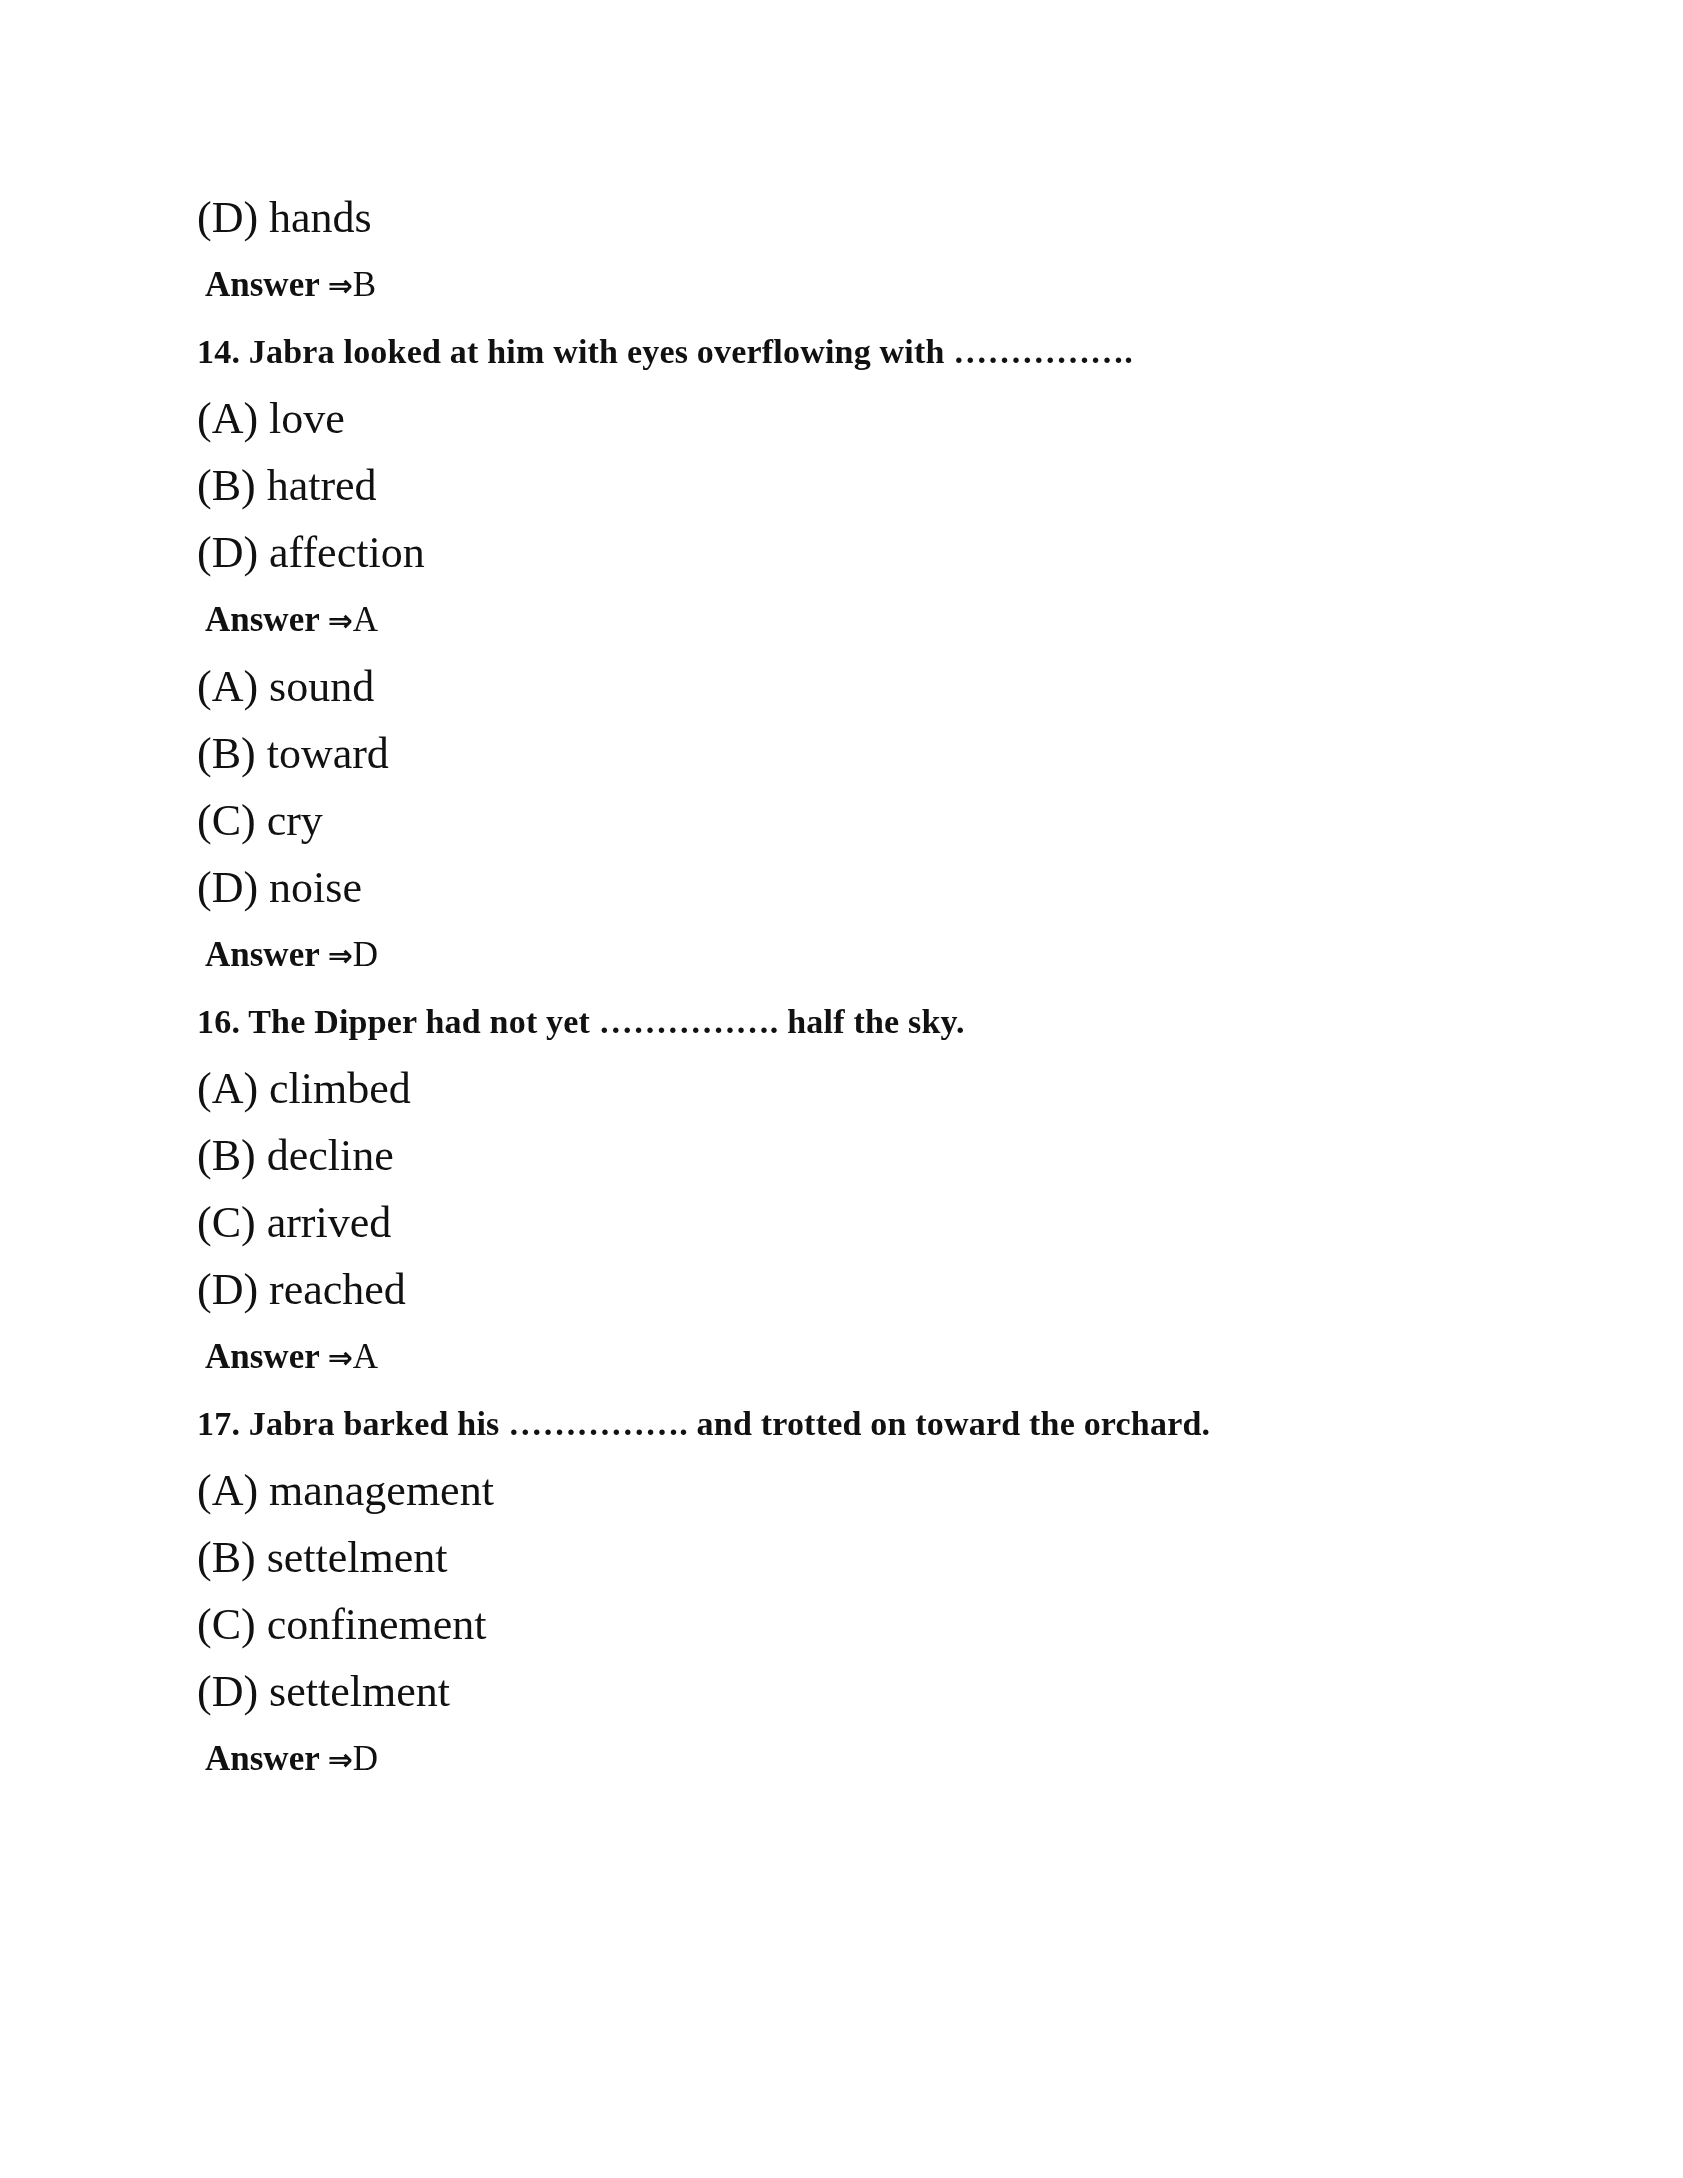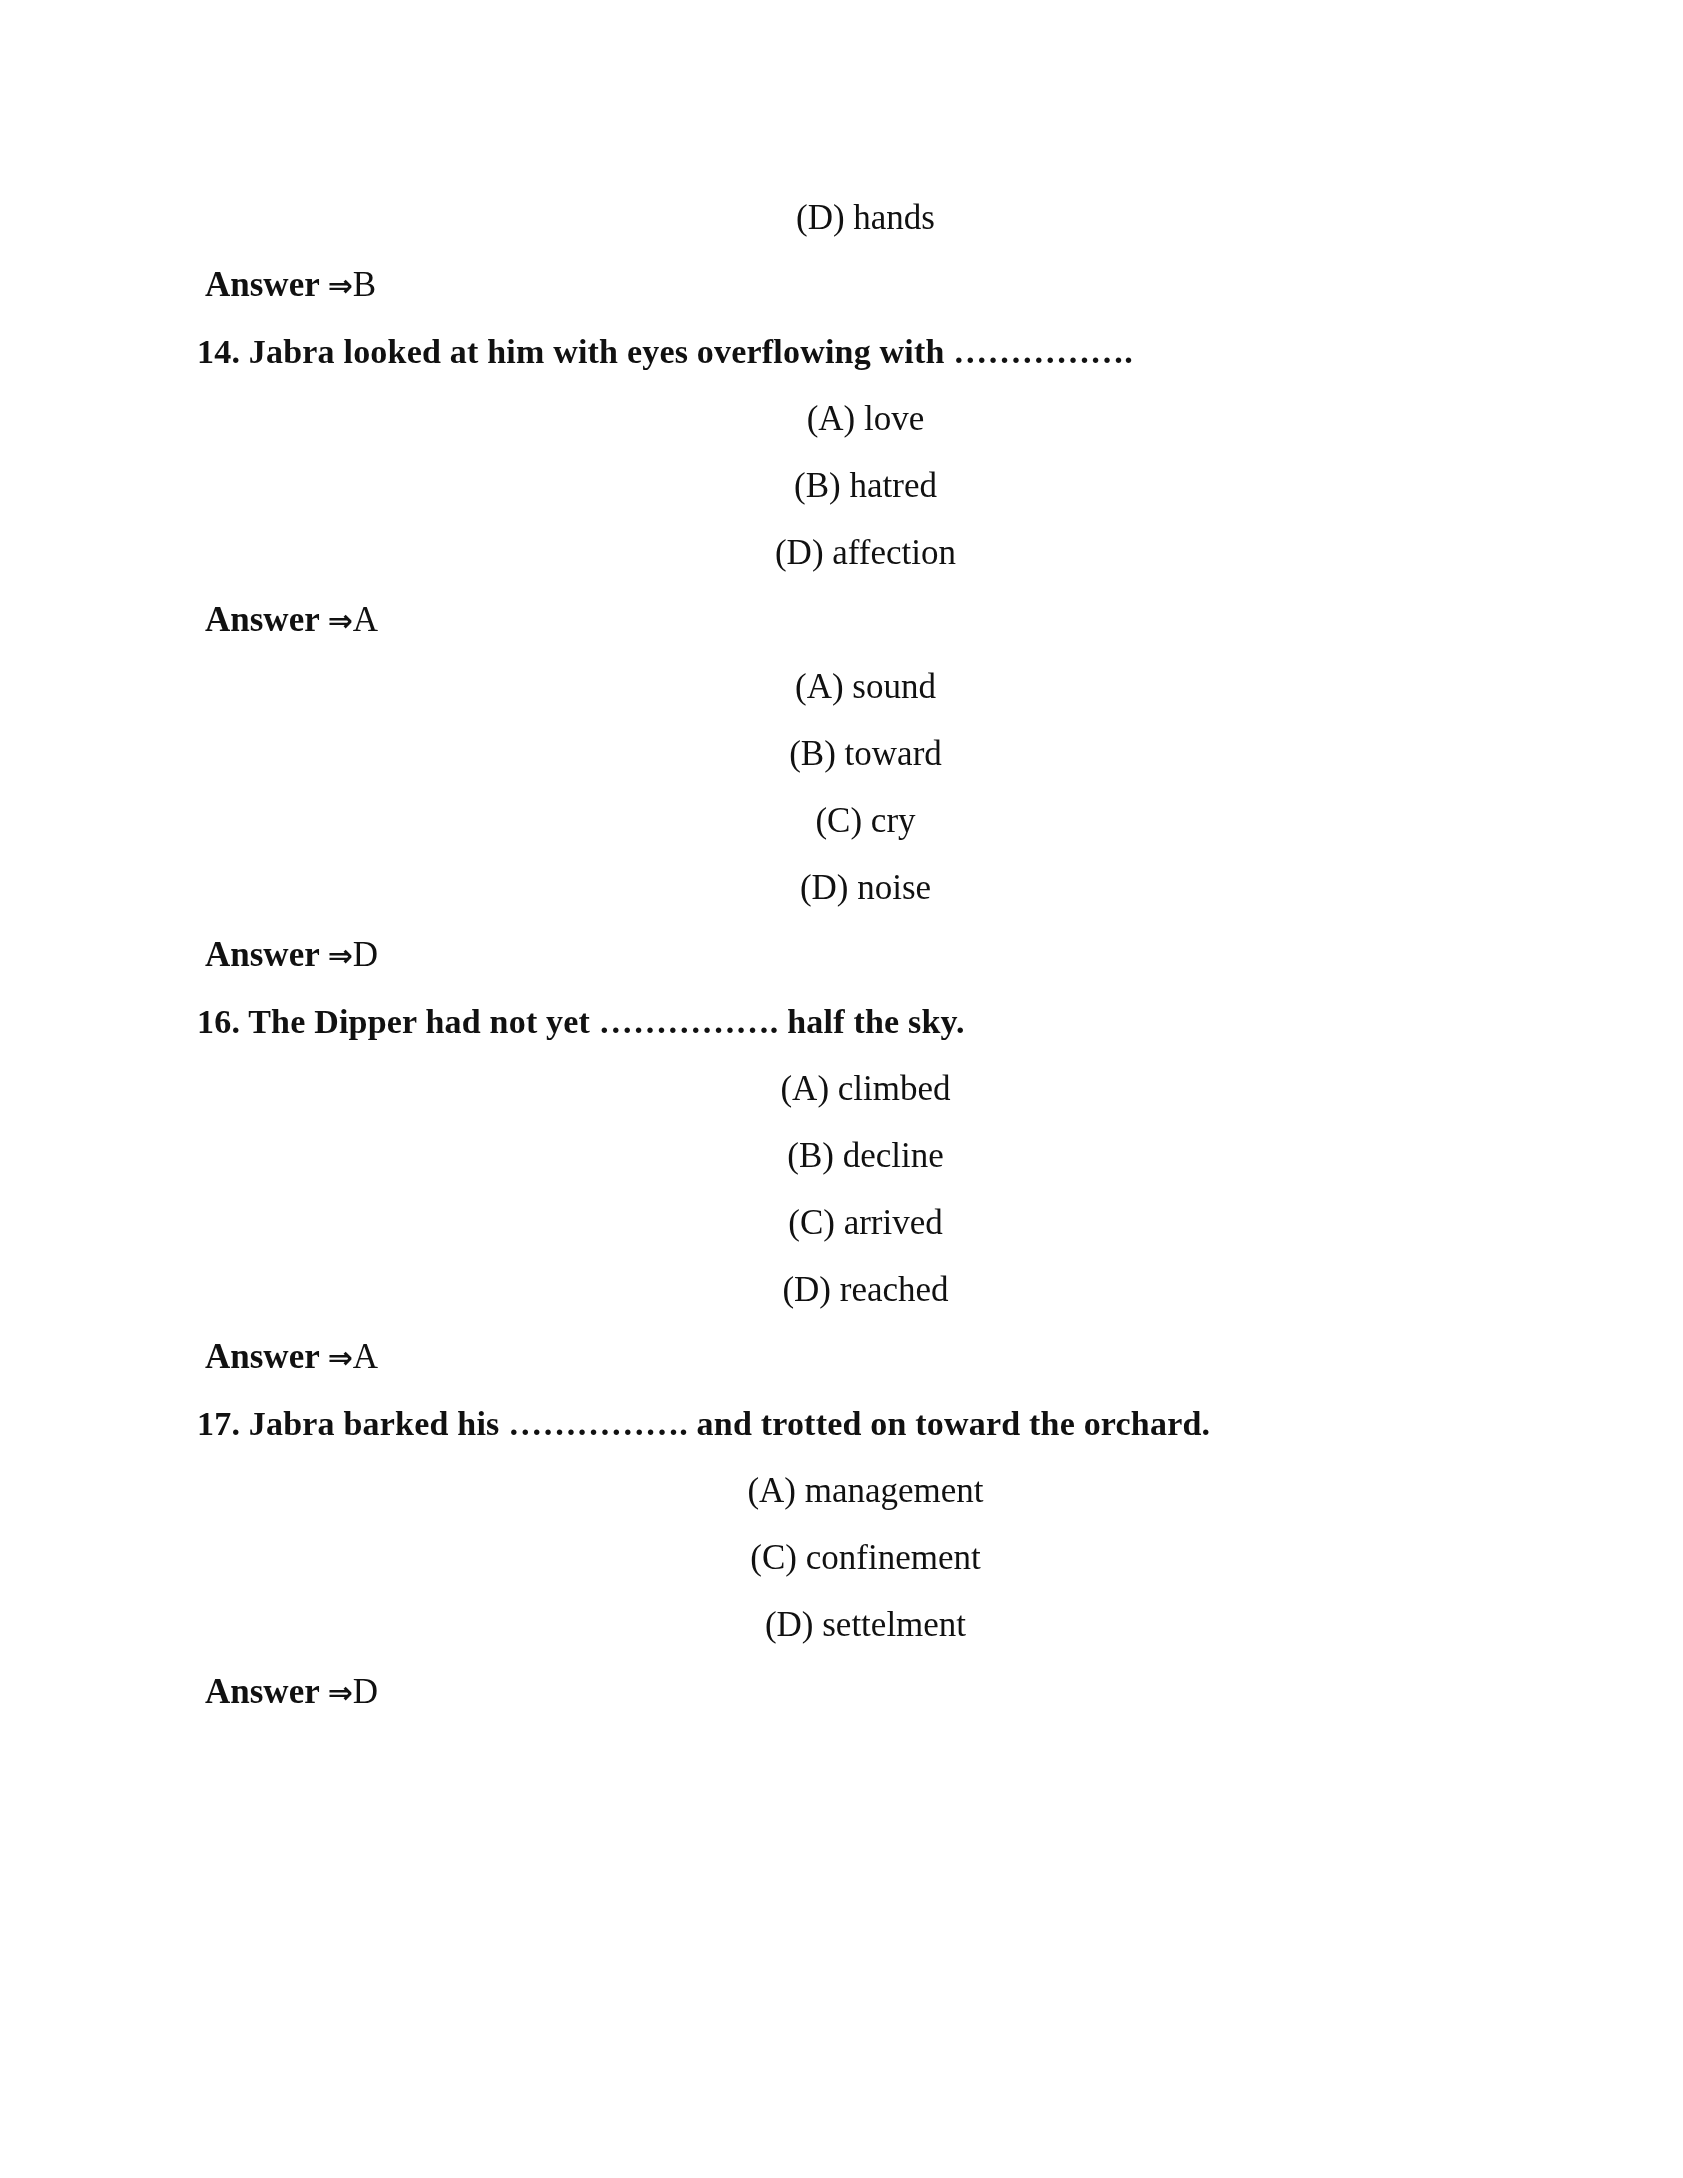--- a/index.html
+++ b/index.html
@@ -6,21 +6,21 @@
     body { width: 1683px; height: 2178px; position: relative; overflow: hidden; }
     .page {
       position: absolute; left: 197px; top: 191px; width: 1337px;
       font-family: "DejaVu Serif", "Liberation Serif", serif;
       color: #111111;
     }
     .line {
       height: 67px; line-height: 53px; font-size: 31px; white-space: nowrap;
     }
     .q { font-weight: bold; font-family: "Liberation Serif", serif; font-size: 34px; letter-spacing: 0.2px; }
-    .opt { font-family: "Liberation Serif", serif; font-size: 35px; text-align: center; }
+    .opt { font-family: "Liberation Serif", serif; font-size: 44px; }
     .ans { font-family: "Liberation Serif", serif; font-size: 35px; padding-left: 8px; }
     .ans .lbl { font-weight: bold; margin-top: 28px; }
     .ans .arrow { font-family: "DejaVu Sans", sans-serif; font-size: 30px; font-weight: bold; margin-left: 8px; }
   </style>
 </head>
 <body>
 
 <div class="page">
   <div class="line opt">(D) hands</div>
   <div class="line ans"><span class="lbl">Answer</span><span class="arrow">⇒</span><span>B</span></div>
@@ -39,17 +39,18 @@
 
   <div class="line q">16. The Dipper had not yet ……………. half the sky.</div>
   <div class="line opt">(A) climbed</div>
   <div class="line opt">(B) decline</div>
   <div class="line opt">(C) arrived</div>
   <div class="line opt">(D) reached</div>
   <div class="line ans"><span class="lbl">Answer</span><span class="arrow">⇒</span><span>A</span></div>
 
   <div class="line q">17. Jabra barked his ……………. and trotted on toward the orchard.</div>
   <div class="line opt">(A) management</div>
+  <div class="line opt">(B) settelment</div>
   <div class="line opt">(C) confinement</div>
   <div class="line opt">(D) settelment</div>
   <div class="line ans"><span class="lbl">Answer</span><span class="arrow">⇒</span><span>D</span></div>
 </div>
 
 
 </body></html>

